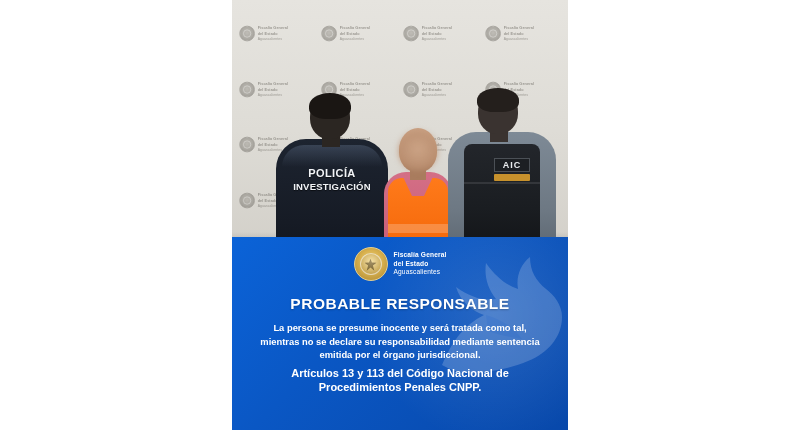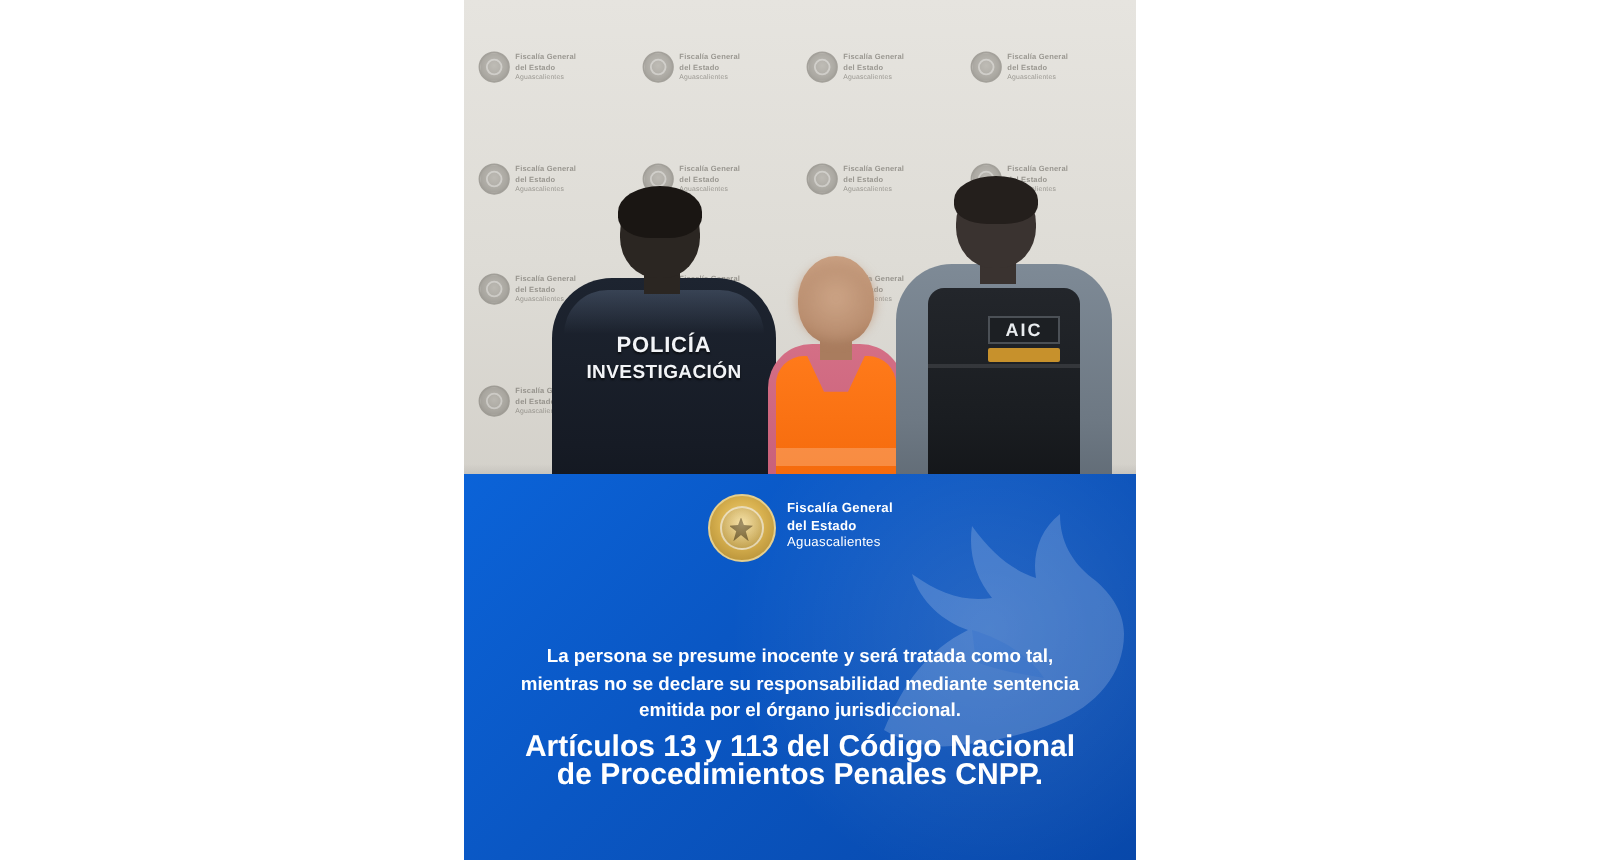--- a/index.html
+++ b/index.html
@@ -330,21 +330,21 @@
     font-size: 9.4px;
     line-height: 13.6px;
     font-weight: 700;
   }
   .banner-legal {
     position: absolute;
     left: 26px; top: 130px;
     width: 284px;
     text-align: center;
     color: #ffffff;
-    font-size: 15px;
+    font-size: 11px;
     line-height: 13.6px;
     font-weight: 700;
   }
 </style>
 </head>
 <body>
 
 <div class="stage">
 
   <div class="photo-card">
@@ -569,20 +569,21 @@
         <div class="seal">
           <span class="seal-mark"></span>
         </div>
         <div class="seal-text">
           <div>Fiscalía General</div>
           <div>del Estado</div>
           <div class="l3">Aguascalientes</div>
         </div>
       </div>
 
+      <div class="banner-title">PROBABLE RESPONSABLE</div>
 
       <div class="banner-body">La persona se presume inocente y será tratada como tal, mientras no se declare su responsabilidad mediante sentencia emitida por el órgano jurisdiccional.</div>
 
       <div class="banner-legal">Artículos 13 y 113 del Código Nacional de Procedimientos Penales CNPP.</div>
     </div>
 
   </div>
 </div>
 
 </body></html>

